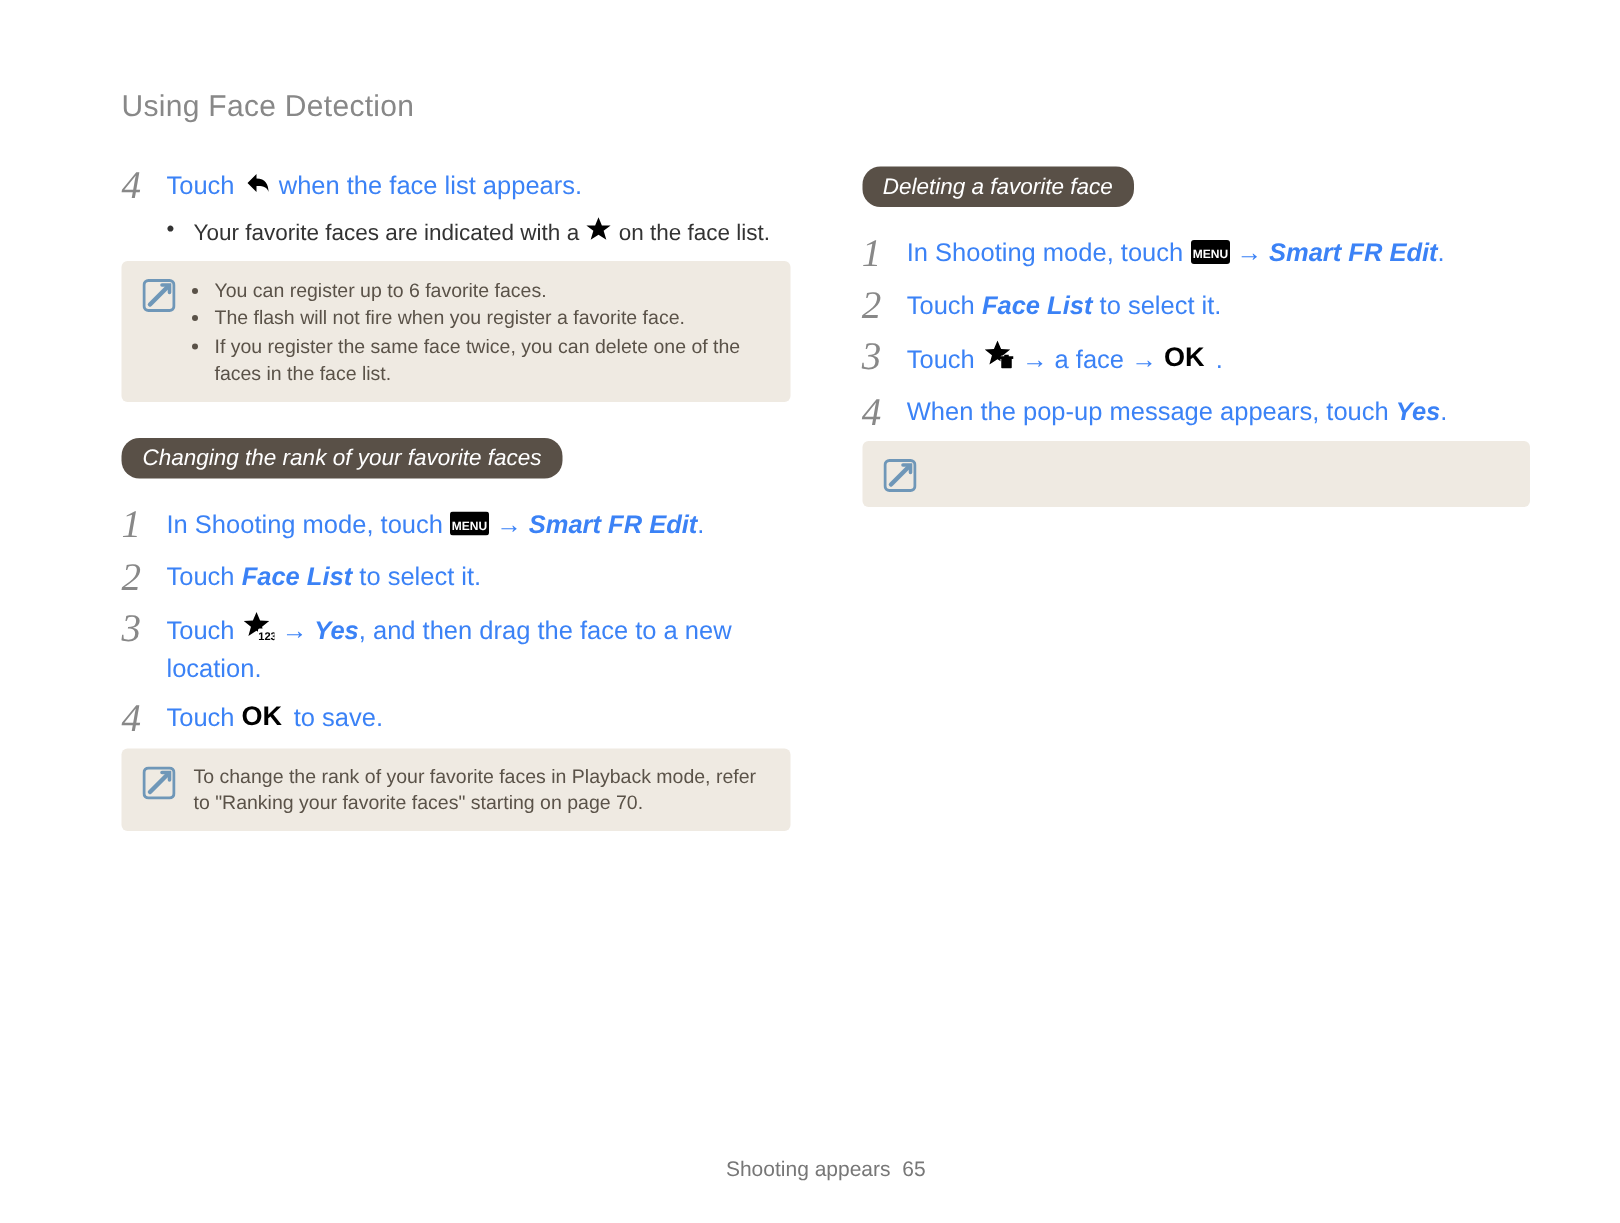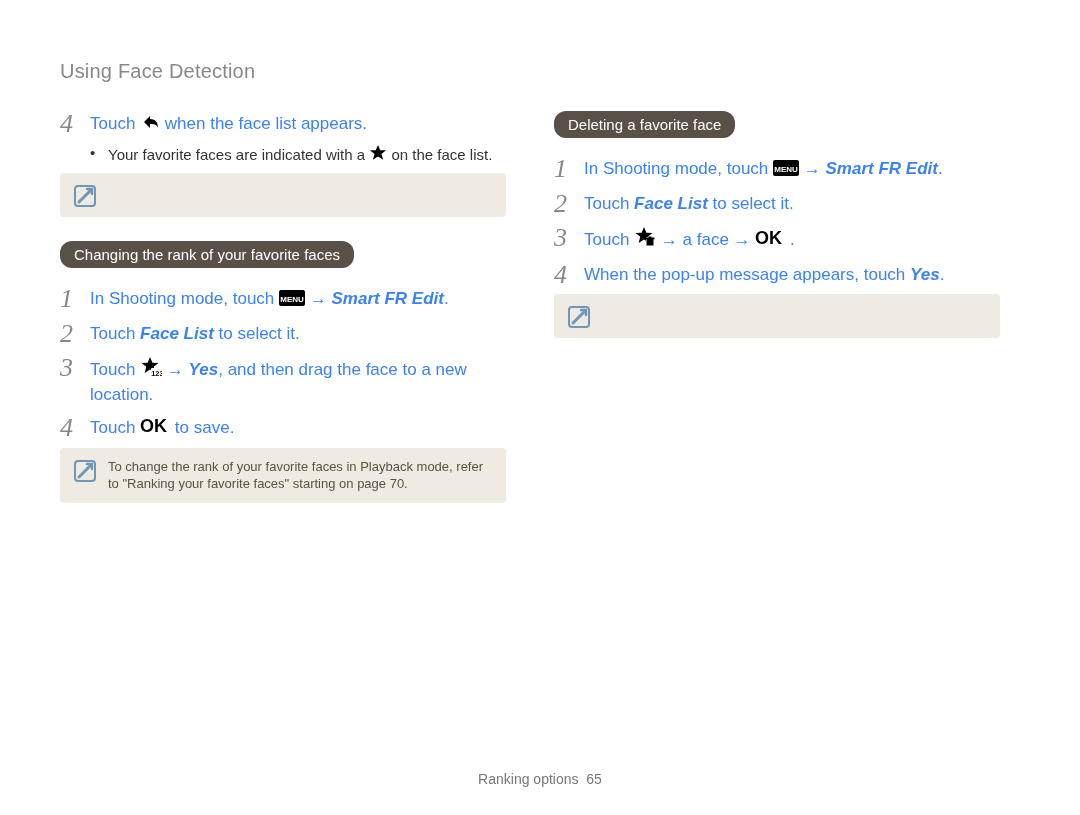--- a/index.html
+++ b/index.html
@@ -10,20 +10,21 @@
     background: #fff;
     font-family: Arial, Helvetica, sans-serif;
     color: #333;
   }
   .page {
     box-sizing: border-box;
     padding: 60px 60px 28px 60px;
     display: flex;
     flex-direction: column;
     height: 100%;
+    margin-left: 21px;
   }
   .header-title {
     font-size: 20px;
     font-weight: 300;
     color: #888;
     letter-spacing: 0.2px;
     margin-bottom: 20px;
   }
   .columns {
     display: flex;
@@ -91,20 +92,21 @@
     margin: 1px 0;
   }
   .pill {
     display: inline-block;
     background: #595047;
     color: #fff;
     font-size: 15px;
     padding: 5px 14px;
     border-radius: 12px;
     margin: 8px 0 10px 0;
+    font-style: italic;
   }
   .icon {
     display: inline-block;
     vertical-align: -2px;
   }
   .footer {
     text-align: center;
     font-size: 14px;
     color: #777;
     margin-top: auto;
@@ -176,20 +178,27 @@
                 <use href="#i-star"></use>
               </svg></span>
           <span> on the face list.</span>
         </span>
       </div>
 
       <div class="note-box">
         <div class="note-icon"><svg width="22" height="22" viewBox="0 0 22 22">
               <use href="#i-note"></use>
             </svg></div>
+        <div class="note-body">
+          <ul>
+            <li>You can register up to 6 favorite faces.</li>
+            <li>The flash will not fire when you register a favorite face.</li>
+            <li>If you register the same face twice, you can delete one of the faces in the face list.</li>
+          </ul>
+        </div>
       </div>
 
       <div class="pill">Changing the rank of your favorite faces</div>
 
       <div class="num-item">
         <div class="big-num">1</div>
         <div class="item-text">
           <span>In Shooting mode, touch </span>
           <span class="icon"><svg width="26" height="16" viewBox="0 0 26 16">
                 <use href="#i-menu"></use>
@@ -291,16 +300,16 @@
       <div class="note-box">
         <div class="note-icon"><svg width="22" height="22" viewBox="0 0 22 22">
               <use href="#i-note"></use>
             </svg></div>
       </div>
 
     </div>
   </div>
 
   <div class="footer">
-    <span>Ranking options</span>&nbsp;&nbsp;<span>65</span>
+    <span>Shooting appears</span>&nbsp;&nbsp;<span>65</span>
   </div>
 
 </div>
 
 </body></html>

